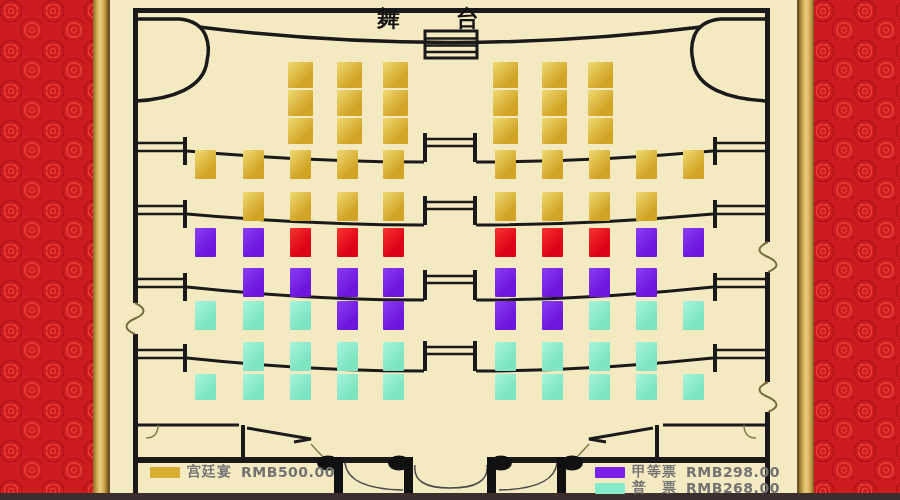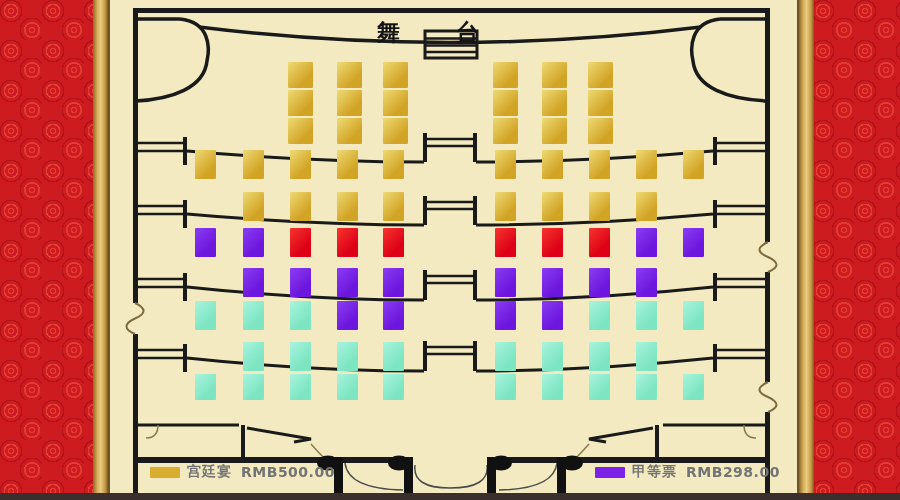--- a/index.html
+++ b/index.html
@@ -19,21 +19,21 @@
   .gold-strip{position:absolute;top:0;height:500px;width:15px;
     background:linear-gradient(90deg,#8a6a28,#d9b15c 30%,#e9cc82 50%,#c79a44 80%,#7a5a20);}
   .gold-strip.left{left:93px;border-right:2px solid #6d5426;}
   .gold-strip.right{left:797px;border-left:2px solid #6d5426;}
 
   .bottom-strip{position:absolute;left:0;top:493px;width:900px;height:7px;
     background:#3a2f2c;z-index:30;}
 
   #linework{position:absolute;left:0;top:0;z-index:5;}
 
-  #stage-title{position:absolute;left:377px;top:17px;z-index:10;
+  #stage-title{position:absolute;left:377px;top:3px;z-index:10;
     font-size:23px;font-weight:bold;color:#141414;letter-spacing:56px;
     font-family:"DejaVu Sans","Liberation Sans",sans-serif;white-space:nowrap;}
 
   #seat-layer{position:absolute;left:0;top:0;width:900px;height:500px;z-index:8;}
   .seat{position:absolute;border-radius:1px;}
 
   .legend{position:absolute;z-index:40;font-weight:bold;color:#737373;
     font-size:14px;font-family:"DejaVu Sans","Liberation Sans",sans-serif;}
   .legend-left{left:150px;top:464px;}
   .legend-right{left:595px;top:464px;}
@@ -230,16 +230,21 @@
       <span class="legend-label">宫廷宴</span>
       <span class="legend-price">RMB500.00</span>
     </div>
   </div>
   <div class="legend legend-right">
     <div class="legend-row">
       <span class="swatch" style="background: rgb(122, 34, 232);"></span>
       <span class="legend-label">甲等票</span>
       <span class="legend-price">RMB298.00</span>
     </div>
+    <div class="legend-row">
+      <span class="swatch" style="background: rgb(133, 235, 202);"></span>
+      <span class="legend-label">普　票</span>
+      <span class="legend-price">RMB268.00</span>
+    </div>
   </div>
 
   <div class="bottom-strip"></div>
 </div>
 
 </body></html>

